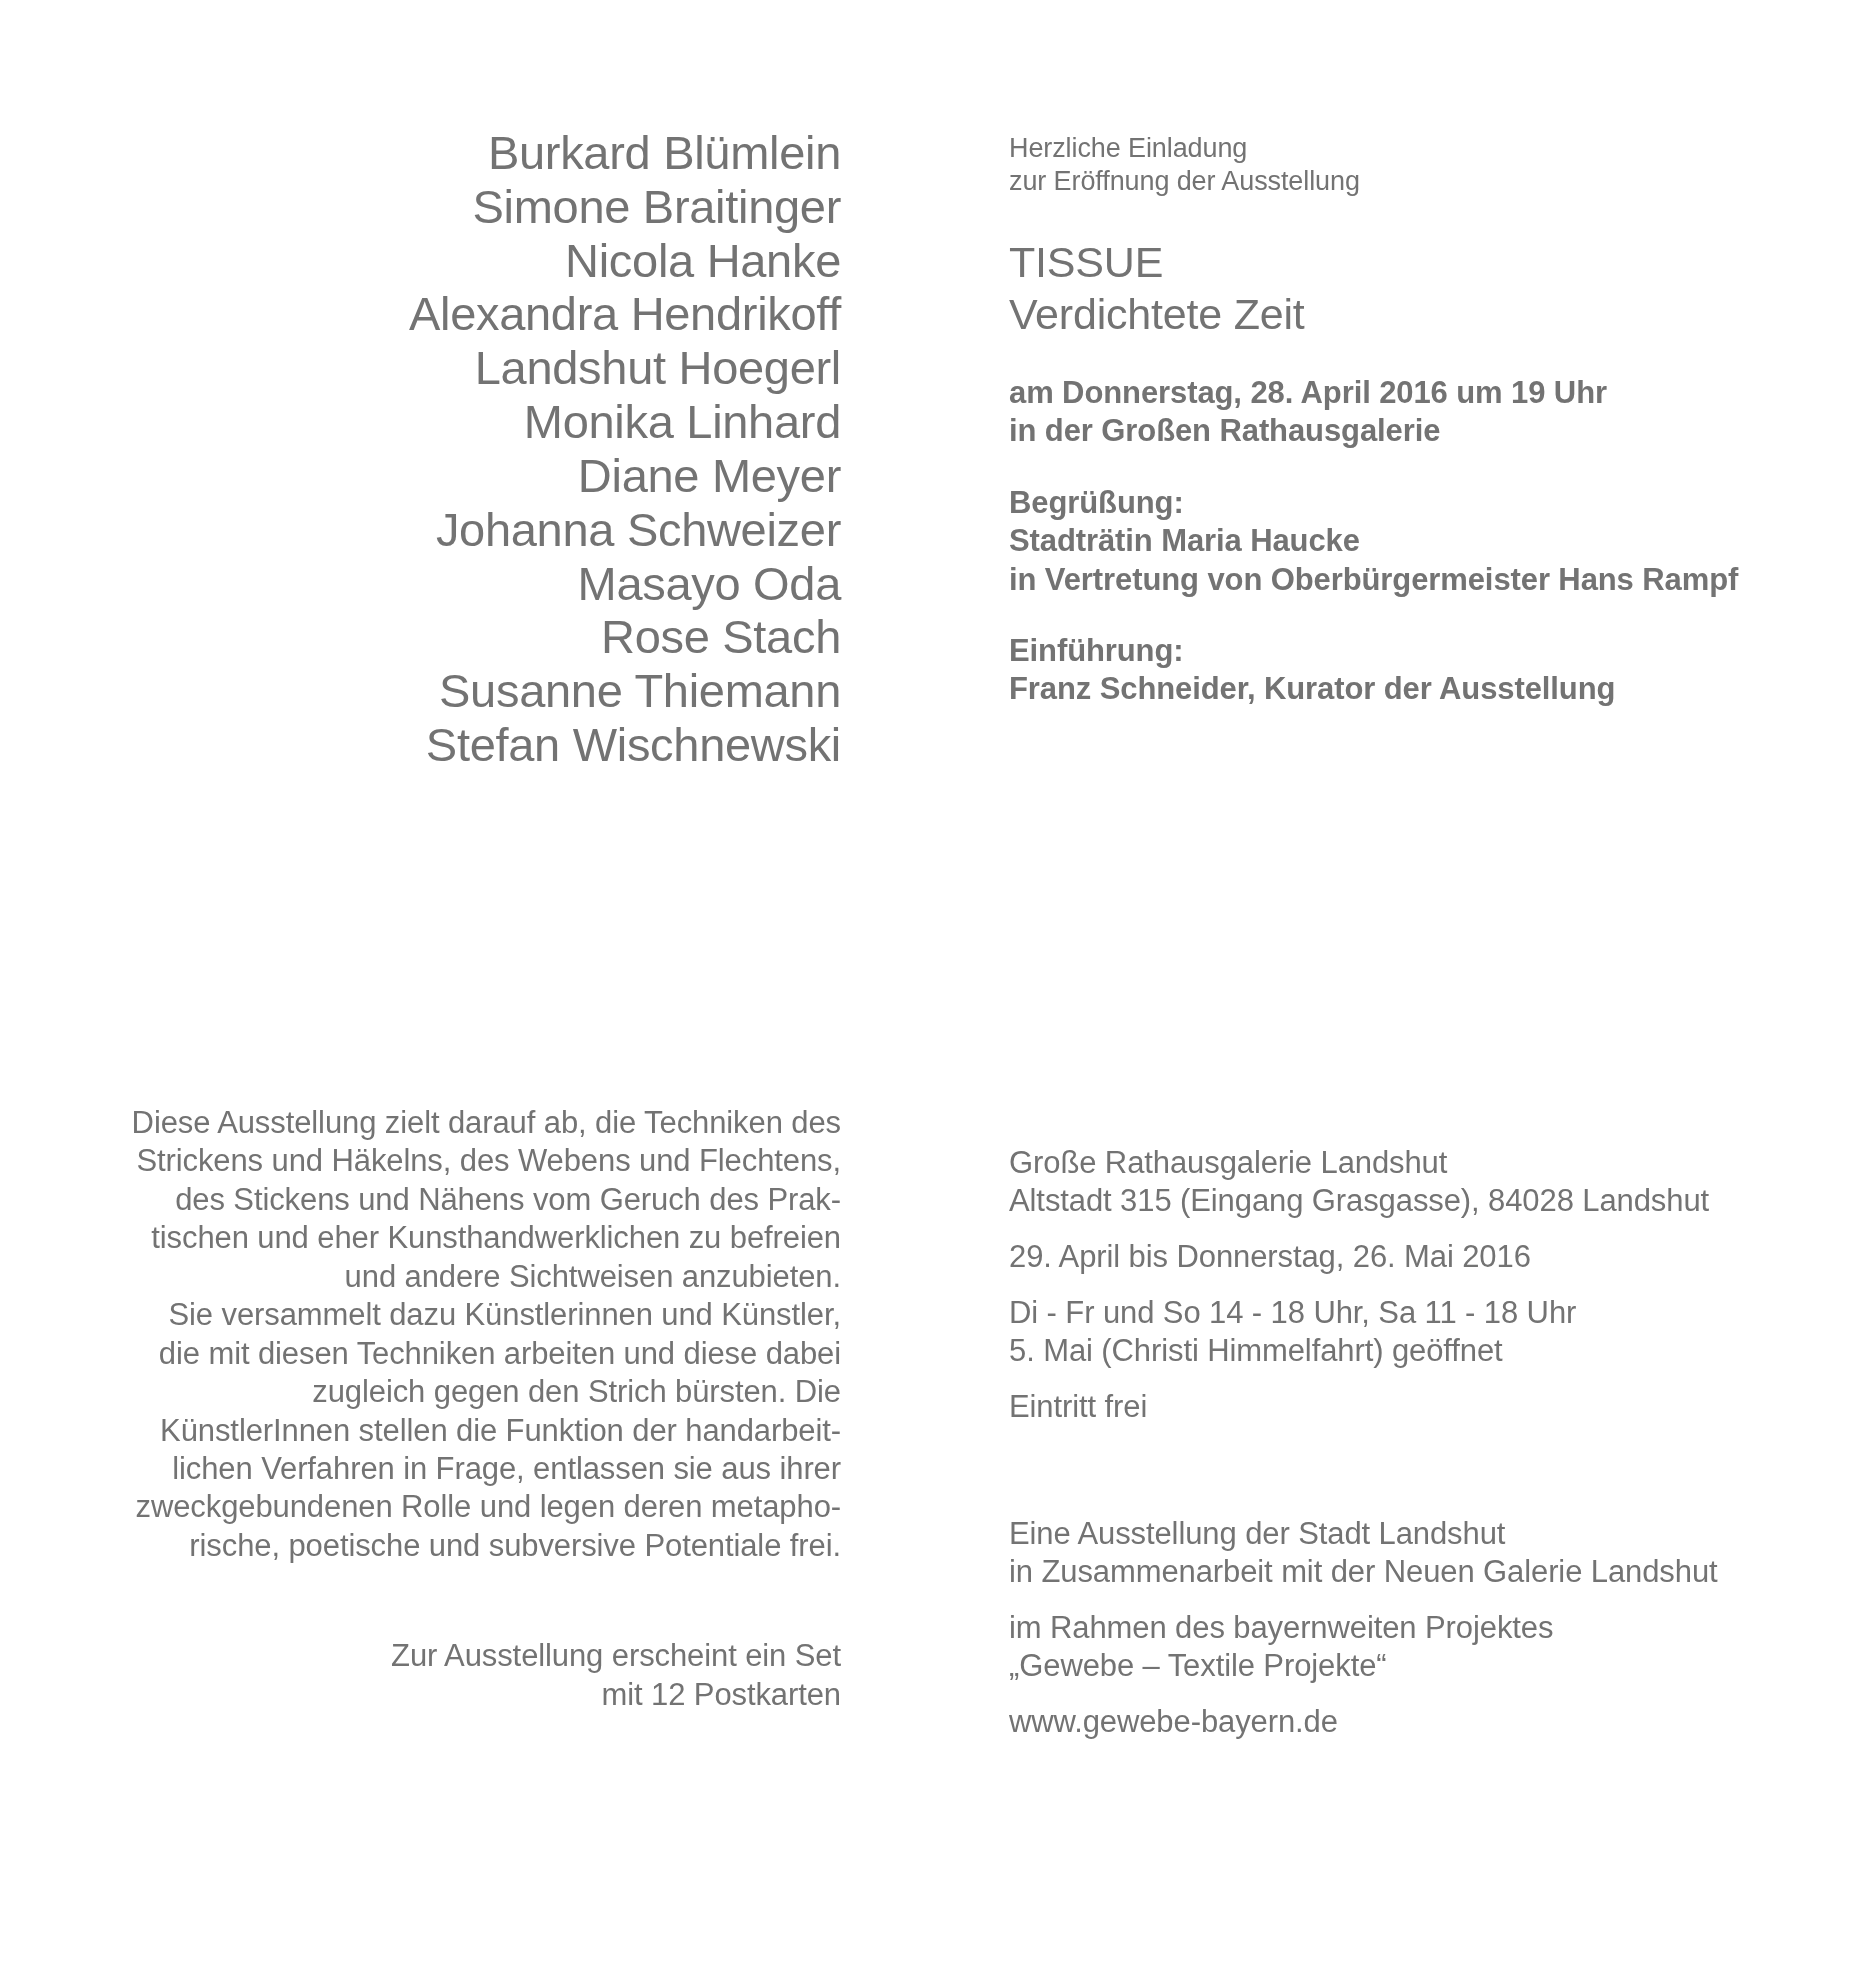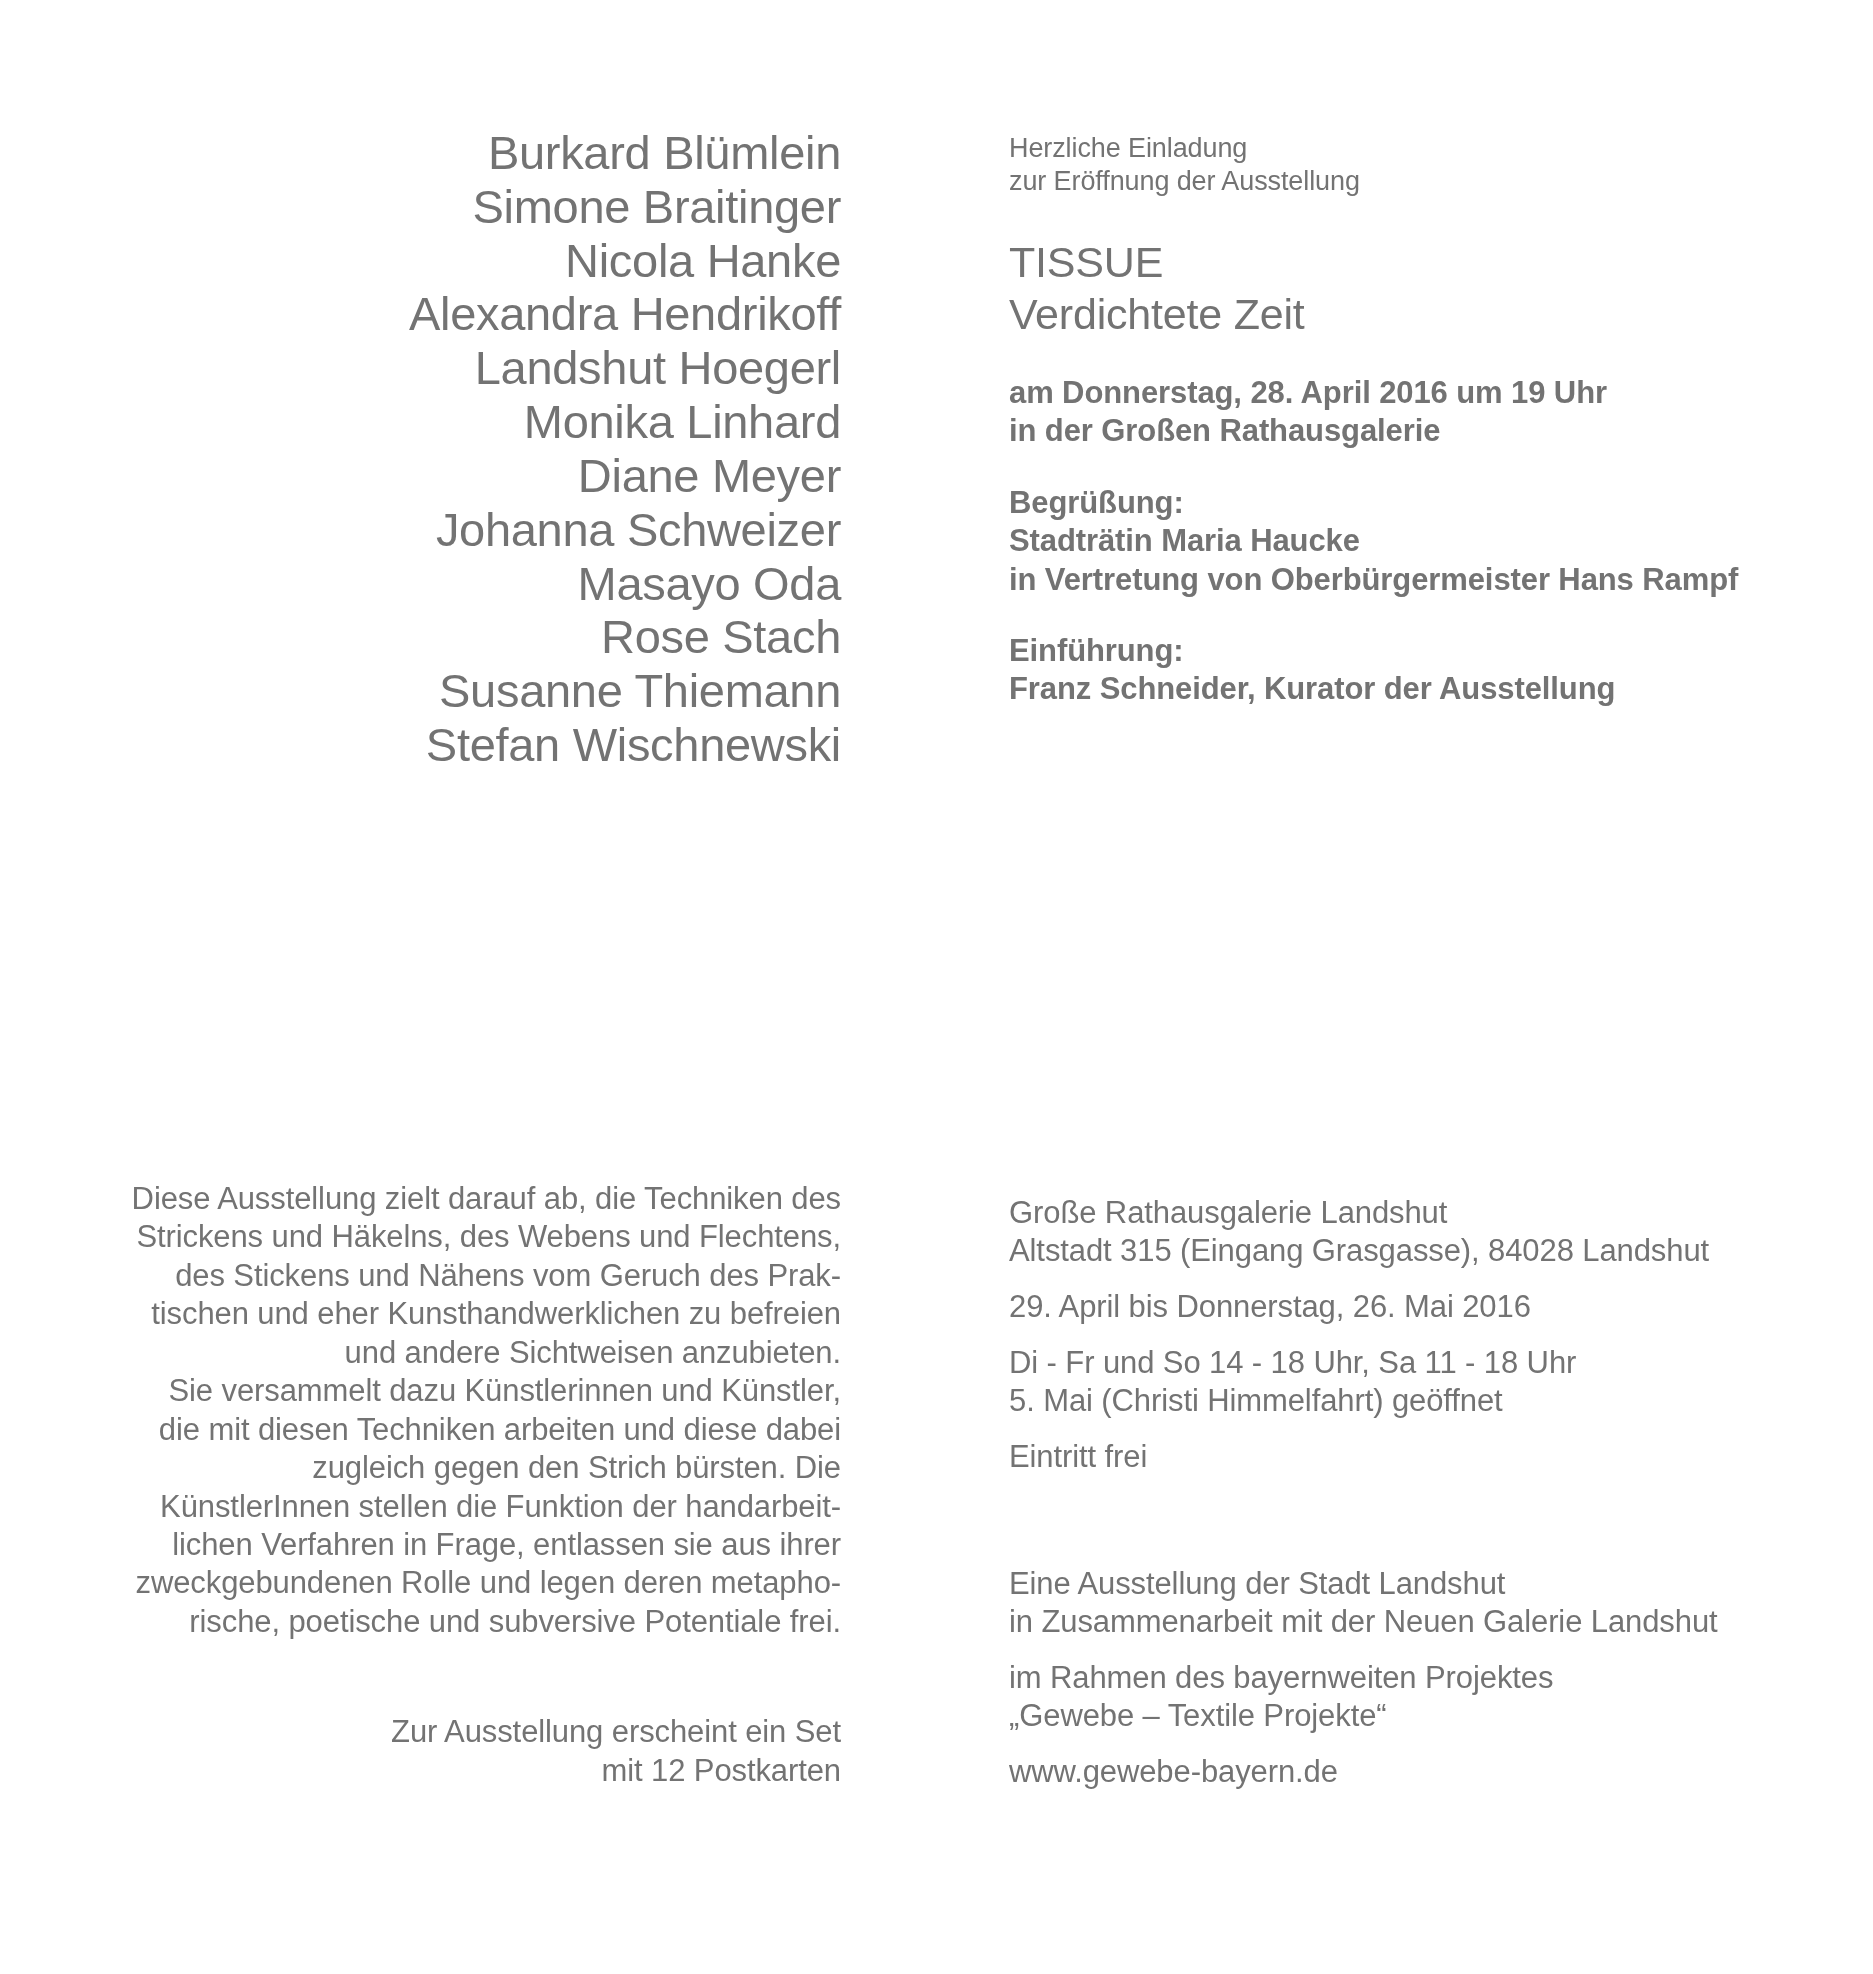--- a/index.html
+++ b/index.html
@@ -19,22 +19,22 @@
     overflow: hidden;
     -webkit-font-smoothing: antialiased;
   }
 
   
   .col-left  { position: absolute; left: 126px;  width: 715px; }
   .col-right { position: absolute; left: 1009px; width: 786px; }
 
   #artist-list       { top: 126px;  text-align: right; }
   #invitation-block  { top: 132px; }
-  #statement-block   { top: 1180px; text-align: right; }
-  #venue-block       { top: 1194px; }
+  #statement-block   { top: 1104px; text-align: right; }
+  #venue-block       { top: 1144px; }
 
   
   .artist-name {
     font-size: 47px;
     line-height: 1.145;
     letter-spacing: -0.3px;
     white-space: nowrap;
   }
 
   .lede-line {

